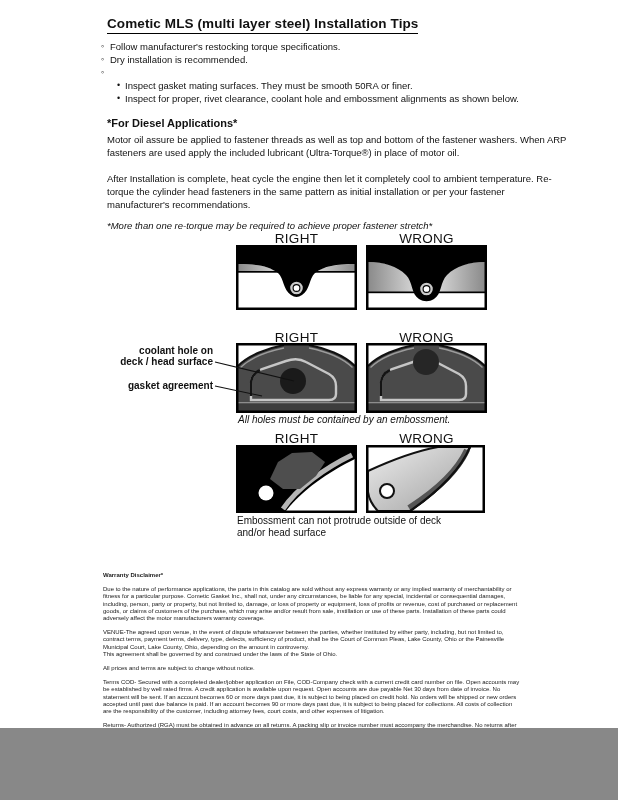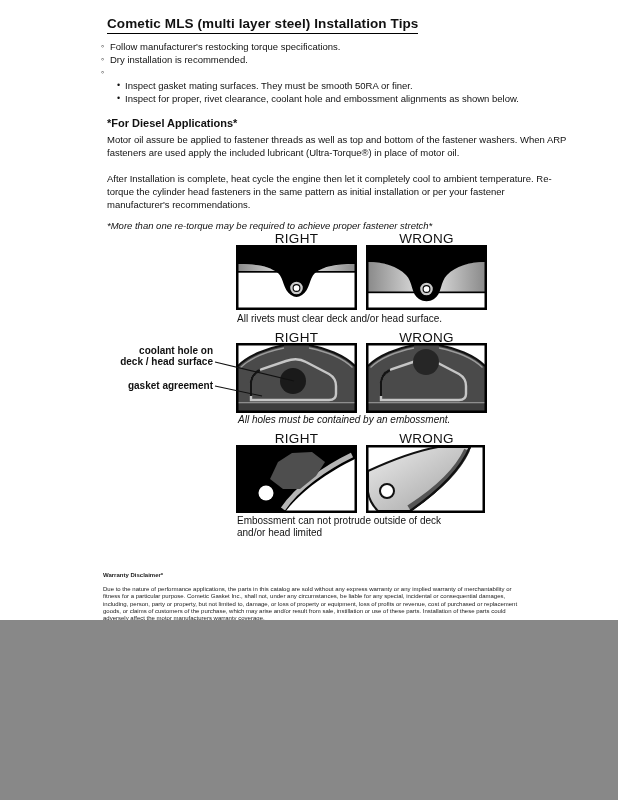--- a/index.html
+++ b/index.html
@@ -1,17 +1,17 @@
 <!DOCTYPE html>
 <html><head>
 <meta charset="utf-8">
 <style>
   html,body{margin:0;padding:0;background:#888;}
   #page{
-    position:relative;width:618px;height:620px;background:#ffffff;
+    position:relative;width:618px;height:728px;background:#ffffff;
     font-family:"Liberation Sans","DejaVu Sans",sans-serif;color:#111;
     overflow:hidden;margin:0 auto;
   }
   .abs{position:absolute;}
   
   .title{left:107px;top:16px;font-size:13.5px;font-weight:bold;
          border-bottom:1.6px solid #000;padding-bottom:2px;letter-spacing:.1px;}
   
   .bullets{left:101px;top:40px;width:470px;font-size:9.5px;line-height:13px;}
   .brow{display:flex;}
@@ -96,21 +96,20 @@
     <rect x="0" y="0" width="121" height="65" fill="#fff"></rect>
     <path d="M2,17 C16,17 30,20 40,28 C46,33 50,40 53,47 L2,47 Z" fill="url(#gL1)"></path>
     <path d="M119,17 C105,17 91,20 81,28 C75,33 71,40 68,47 L119,47 Z" fill="url(#gR1)"></path>
     <path d="M2,2 L119,2 L119,17 C103,17 90,21 81,30 C74,37 76,49 68,54 C63,57 58,57 53,54 C45,49 47,37 40,30 C31,21 18,17 2,17 Z" fill="#000"></path>
     <rect x="2" y="46.5" width="117" height="1.7" fill="#000"></rect>
     <circle cx="60.5" cy="44" r="7" fill="#c9c9c9" stroke="#000" stroke-width="1.4"></circle>
     <circle cx="60.5" cy="44" r="3.4" fill="#fff" stroke="#000" stroke-width="1.1"></circle>
     <rect x="1.25" y="1.25" width="118.5" height="62.5" fill="none" stroke="#000" stroke-width="2.5"></rect>
   </svg>
 
-  <div class="abs cap" style="left:237px;top:313px;">All rivets must clear deck and/or head surface.</div>
 
   <div class="abs dlabel" style="left:236px;top:330px;">RIGHT</div>
   <div class="abs dlabel" style="left:366px;top:330px;">WRONG</div>
 
   <div class="abs sidelabel" style="left:88px;top:345px;">
     <div>coolant hole on</div>
     <div>deck / head surface</div>
   </div>
   <div class="abs sidelabel" style="left:88px;top:380px;">gasket agreement</div>
 
@@ -178,21 +177,21 @@
     <rect x="0" y="0" width="119" height="68" fill="#fff"></rect>
     <path d="M2,26 C28,14 50,6 72,2 L104,2 C94,26 70,48 44,66 L12,66 C7,61 3,54 2,47 Z" fill="url(#gBand3)" stroke="#111" stroke-width="2"></path>
     <path d="M101,5 C91,27 68,47 43,63" fill="none" stroke="#555" stroke-width="6"></path>
     <path d="M104,2 C94,26 70,48 44,66" fill="none" stroke="#111" stroke-width="2.2"></path>
     <circle cx="21" cy="46" r="7" fill="#fff" stroke="#111" stroke-width="2"></circle>
     <rect x="1.25" y="1.25" width="116.5" height="65.5" fill="none" stroke="#000" stroke-width="2.5"></rect>
   </svg>
 
   <div class="abs cap" style="left:237px;top:515px;width:230px;">
     <div>Embossment can not protrude outside of deck</div>
-    <div>and/or head limited</div>
+    <div>and/or head surface</div>
   </div>
 
   <div class="abs legal">
     <div class="lh">Warranty Disclaimer*</div>
     <p>Due to the nature of performance applications, the parts in this catalog are sold without any express warranty or any implied warranty of merchantability or fitness for a particular purpose.  Cometic Gasket Inc., shall not, under any circumstances, be liable for any special, incidental or consequential damages, including, person, party or property, but not limited to, damage, or loss of property or equipment, loss of profits or revenue, cost of purchased or replacement goods, or claims of customers of the purchase, which may arise and/or result from sale, instillation or use of these parts.  Installation of these parts could adversely affect the motor manufacturers warranty coverage.</p>
     <p class="tight">VENUE-The agreed upon venue, in the event of dispute whatsoever between the parties, whether instituted by either party, including, but not limited to, contract terms, payment terms, delivery, type, defects, sufficiency of product, shall be the Court of Common Pleas, Lake County, Ohio or the Painesville Municipal Court, Lake County, Ohio, depending on the amount in controversy.</p>
     <p>This agreement shall be governed by and construed under the laws of the State of Ohio.</p>
     <p>All prices and terms are subject to change without notice.</p>
     <p>Terms COD- Secured with a completed dealer/jobber application on File, COD-Company check with a current credit card number on file.  Open accounts may be established by well rated firms.  A credit application is available upon request.  Open accounts are due payable Net 30 days from date of invoice.  No statement will be sent.  If an account becomes 60 or more days past due, it is subject to being placed on credit hold.  No orders will be shipped or new orders accepted until past due balance is paid.  If an account becomes 90 or more days past due, it is subject to being placed for collections.  All costs of collection are the responsibility of the customer, including attorney fees, court costs, and other expenses of litigation.</p>
     <p>Returns- Authorized (RGA) must be obtained in advance on all returns.  A packing slip or invoice number must accompany the merchandise.  No returns after 30 days from invoice date.  All returns are subject to a 25% restocking charge.  All custom designed and custom manufactured gaskets are non-returnable.</p>

